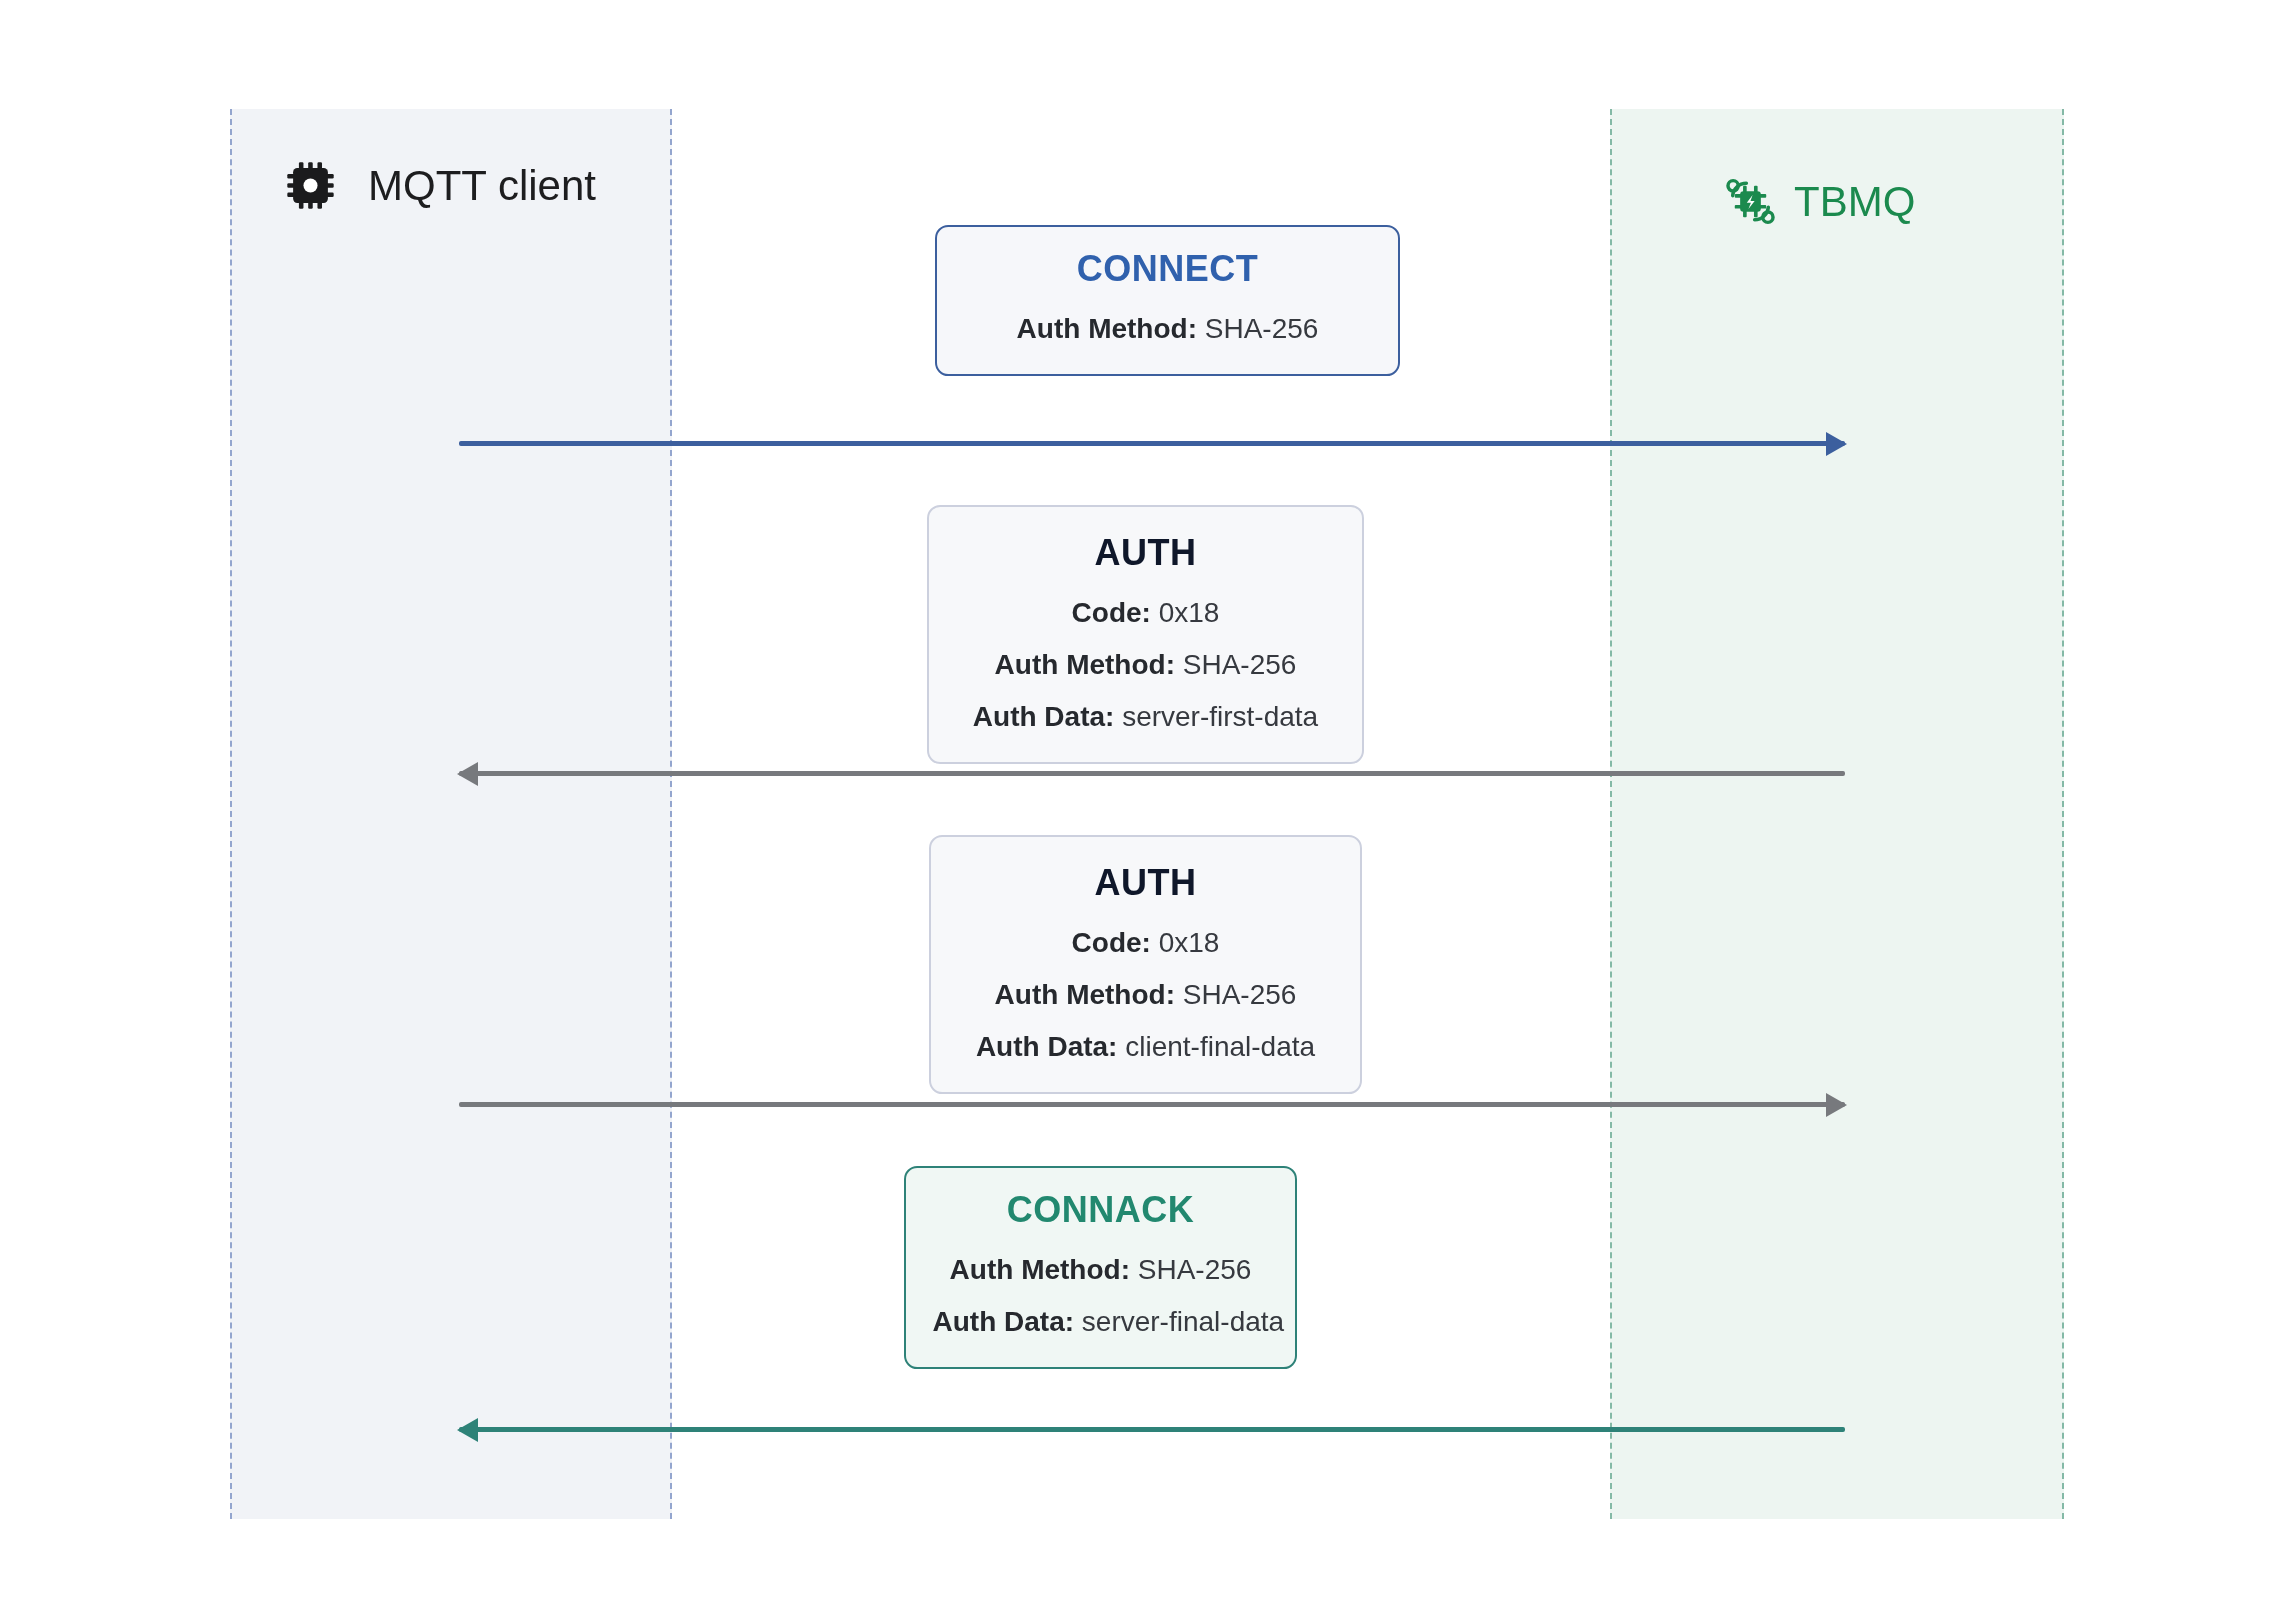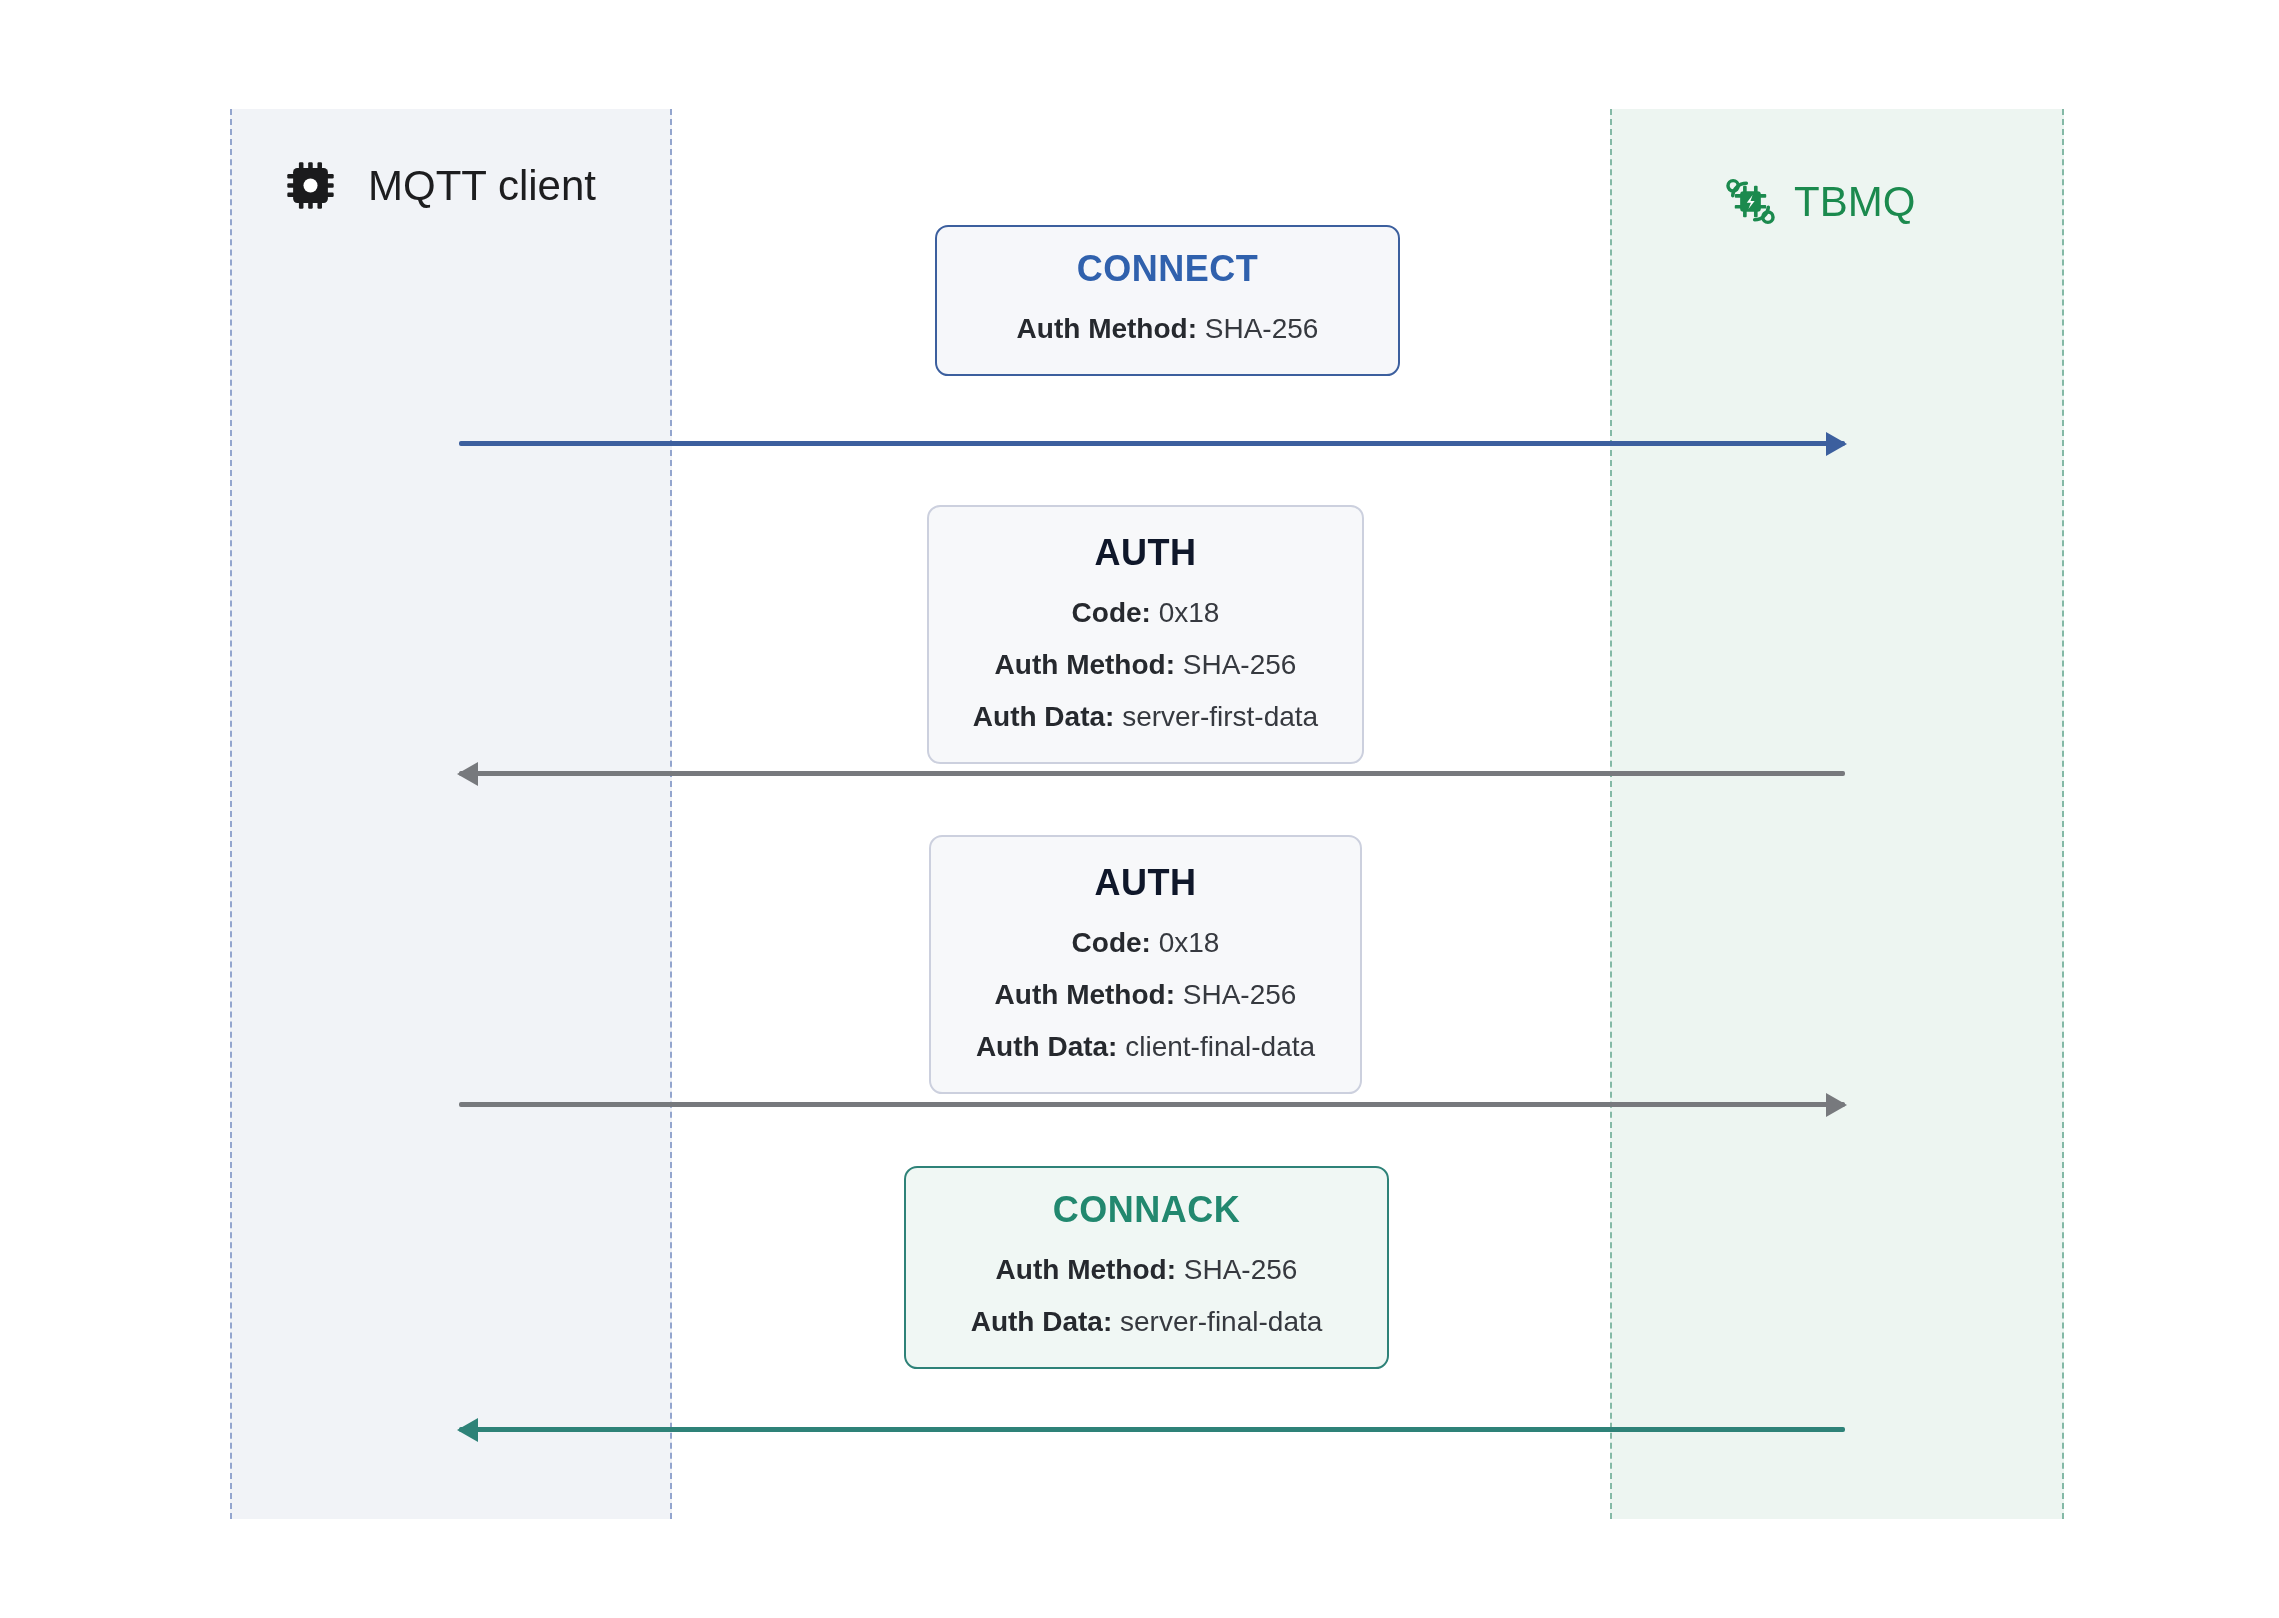--- a/index.html
+++ b/index.html
@@ -144,21 +144,21 @@
     <div class="msg-line">
       <b>Auth Data:</b>
       <span>client-final-data</span>
     </div>
   </div>
   <div class="arrow-row" style="top:1102px;color:#77797d;">
     <div class="arrow-line" style="background:#77797d;"></div>
     <div class="arrow-head right"></div>
   </div>
 
-  <div class="msg-box box-connack" style="left:904px;top:1166px;width:485px;">
+  <div class="msg-box box-connack" style="left:904px;top:1166px;width:393px;">
     <div class="msg-title">CONNACK</div>
     <div class="msg-line">
       <b>Auth Method:</b>
       <span>SHA-256</span>
     </div>
     <div class="msg-line">
       <b>Auth Data:</b>
       <span>server-final-data</span>
     </div>
   </div>

